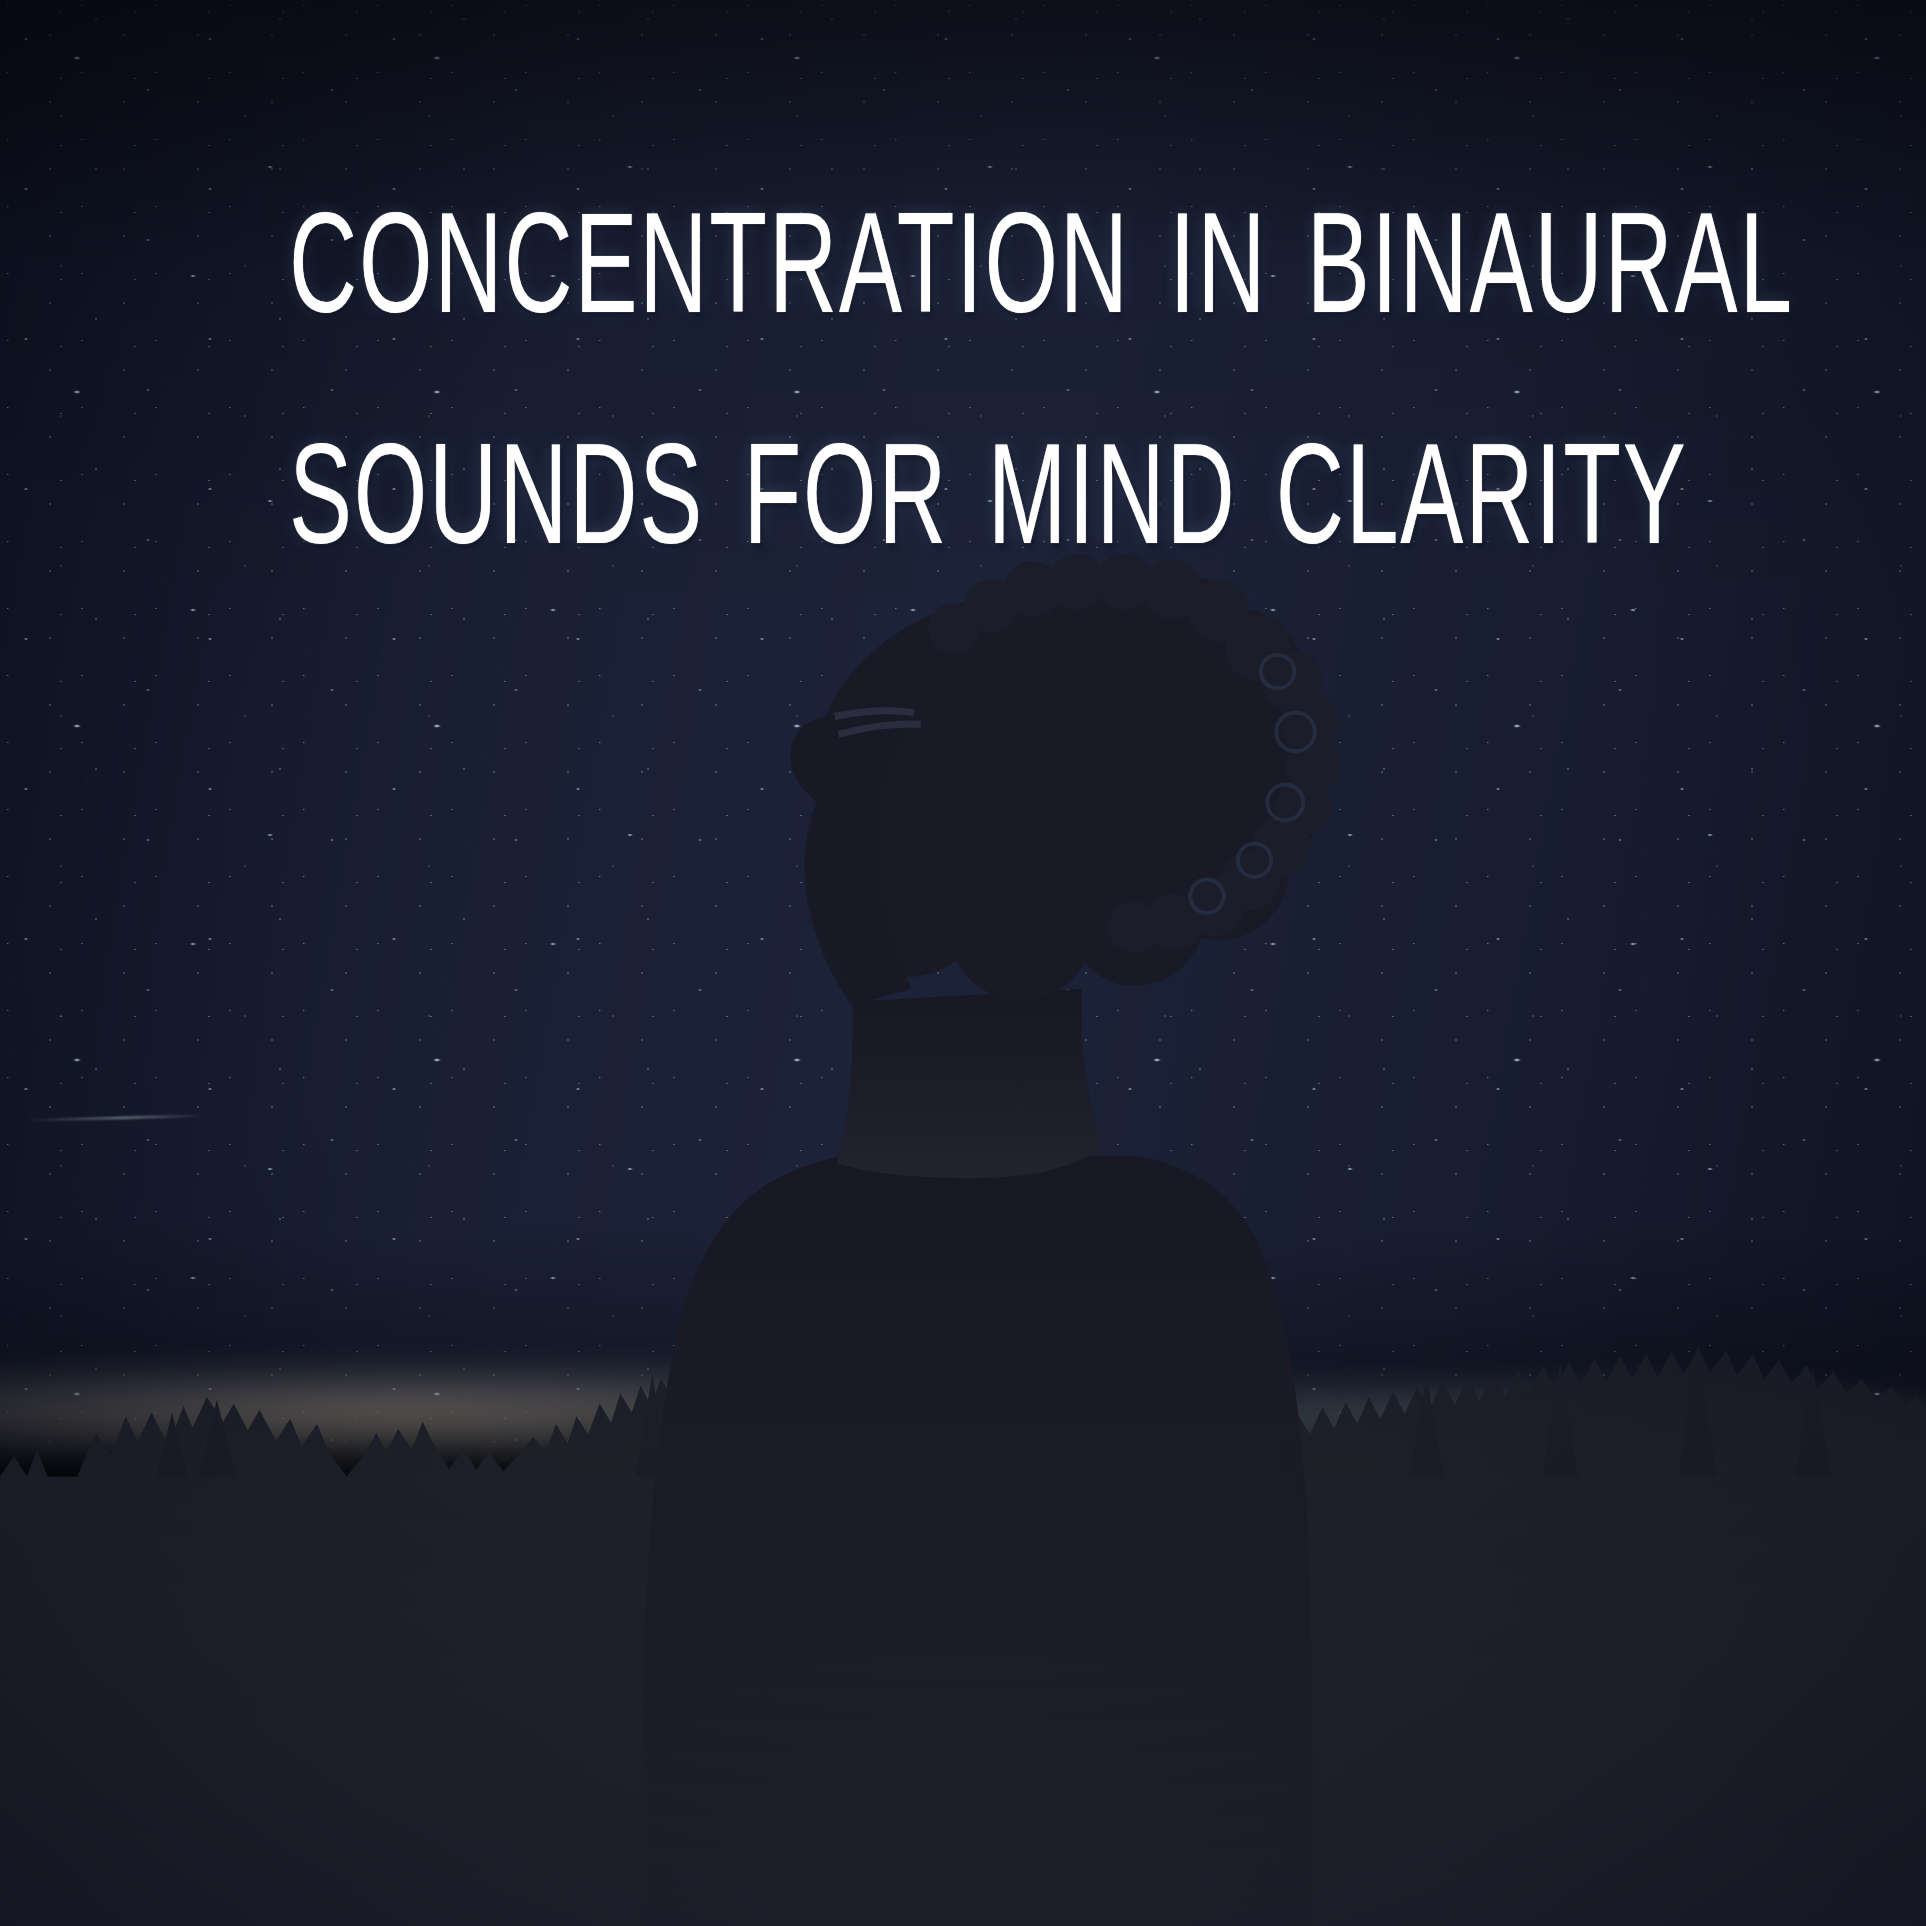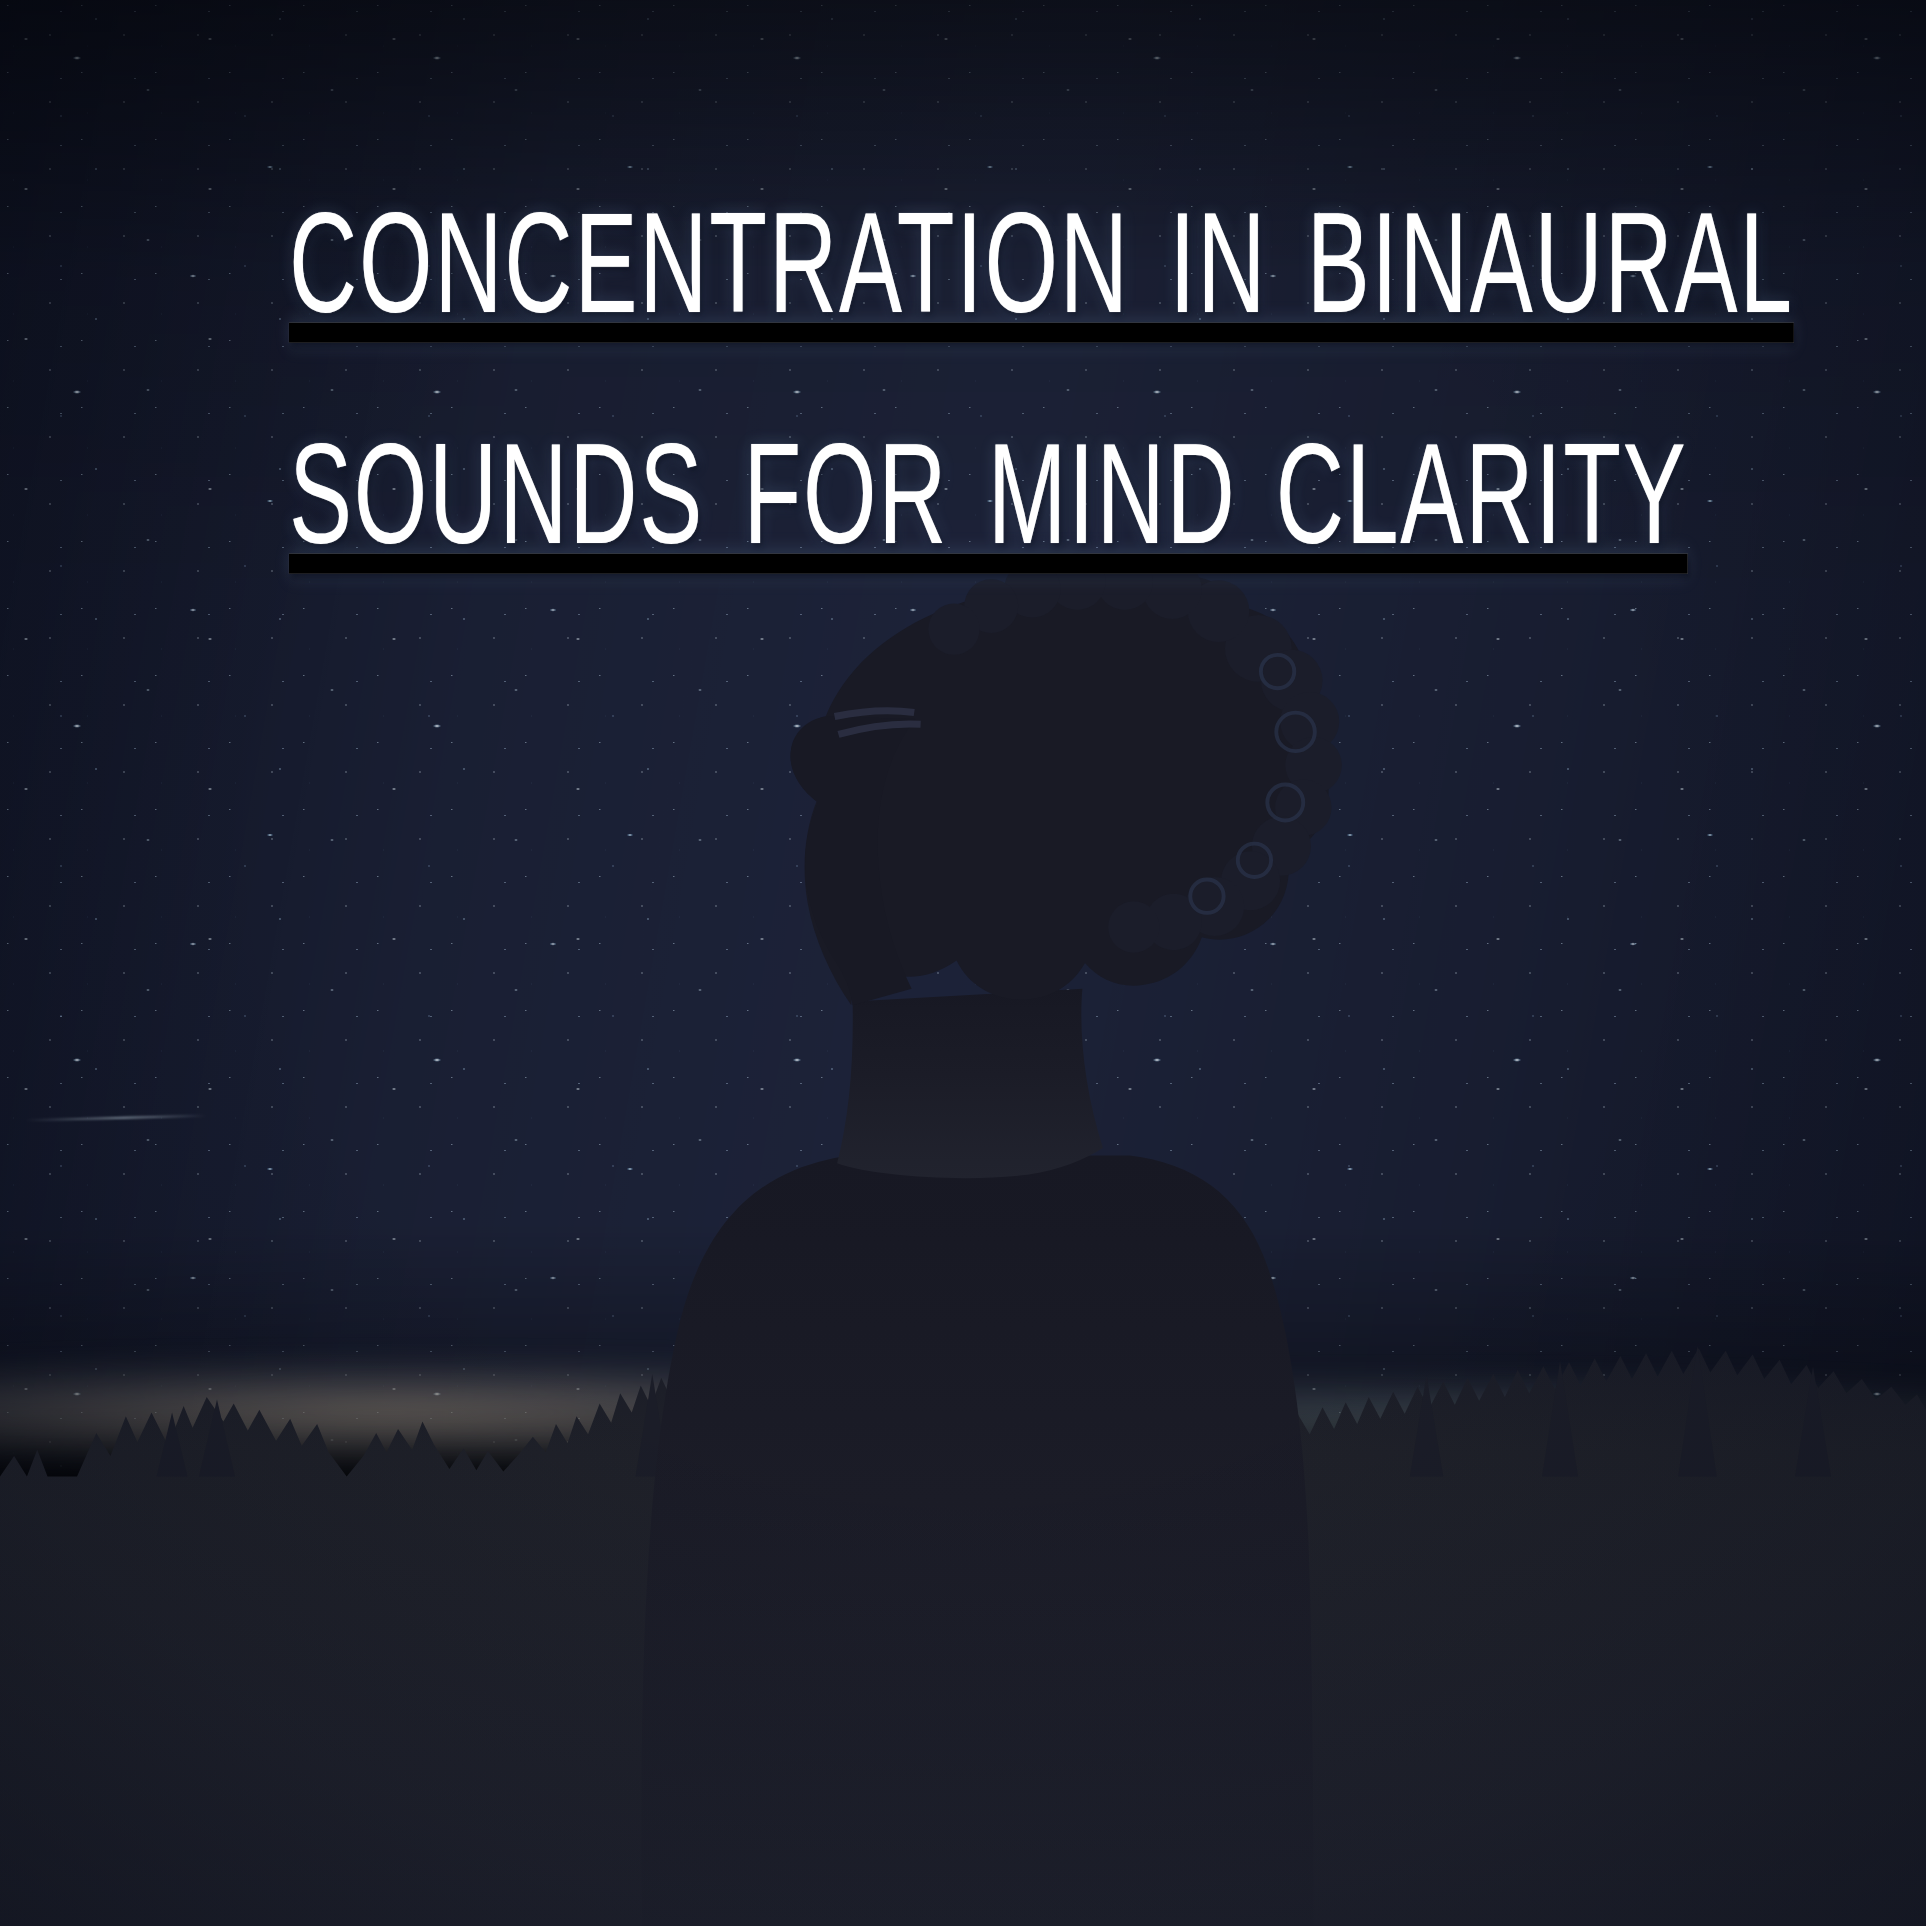--- a/index.html
+++ b/index.html
@@ -178,21 +178,20 @@
   }
 
   
   .title-block {
     position: absolute;
     left: 0;
     top: 126px;
     width: 1926px;
     text-align: center;
     pointer-events: none;
-    text-decoration: underline;
   }
   .title-line {
     display: block;
     color: #ffffff;
     font-family: "Liberation Sans Narrow", "Liberation Sans", sans-serif;
     font-weight: 400;
     font-size: 193px;
     line-height: 231px;
     letter-spacing: 1.3px;
     font-variant: small-caps;

